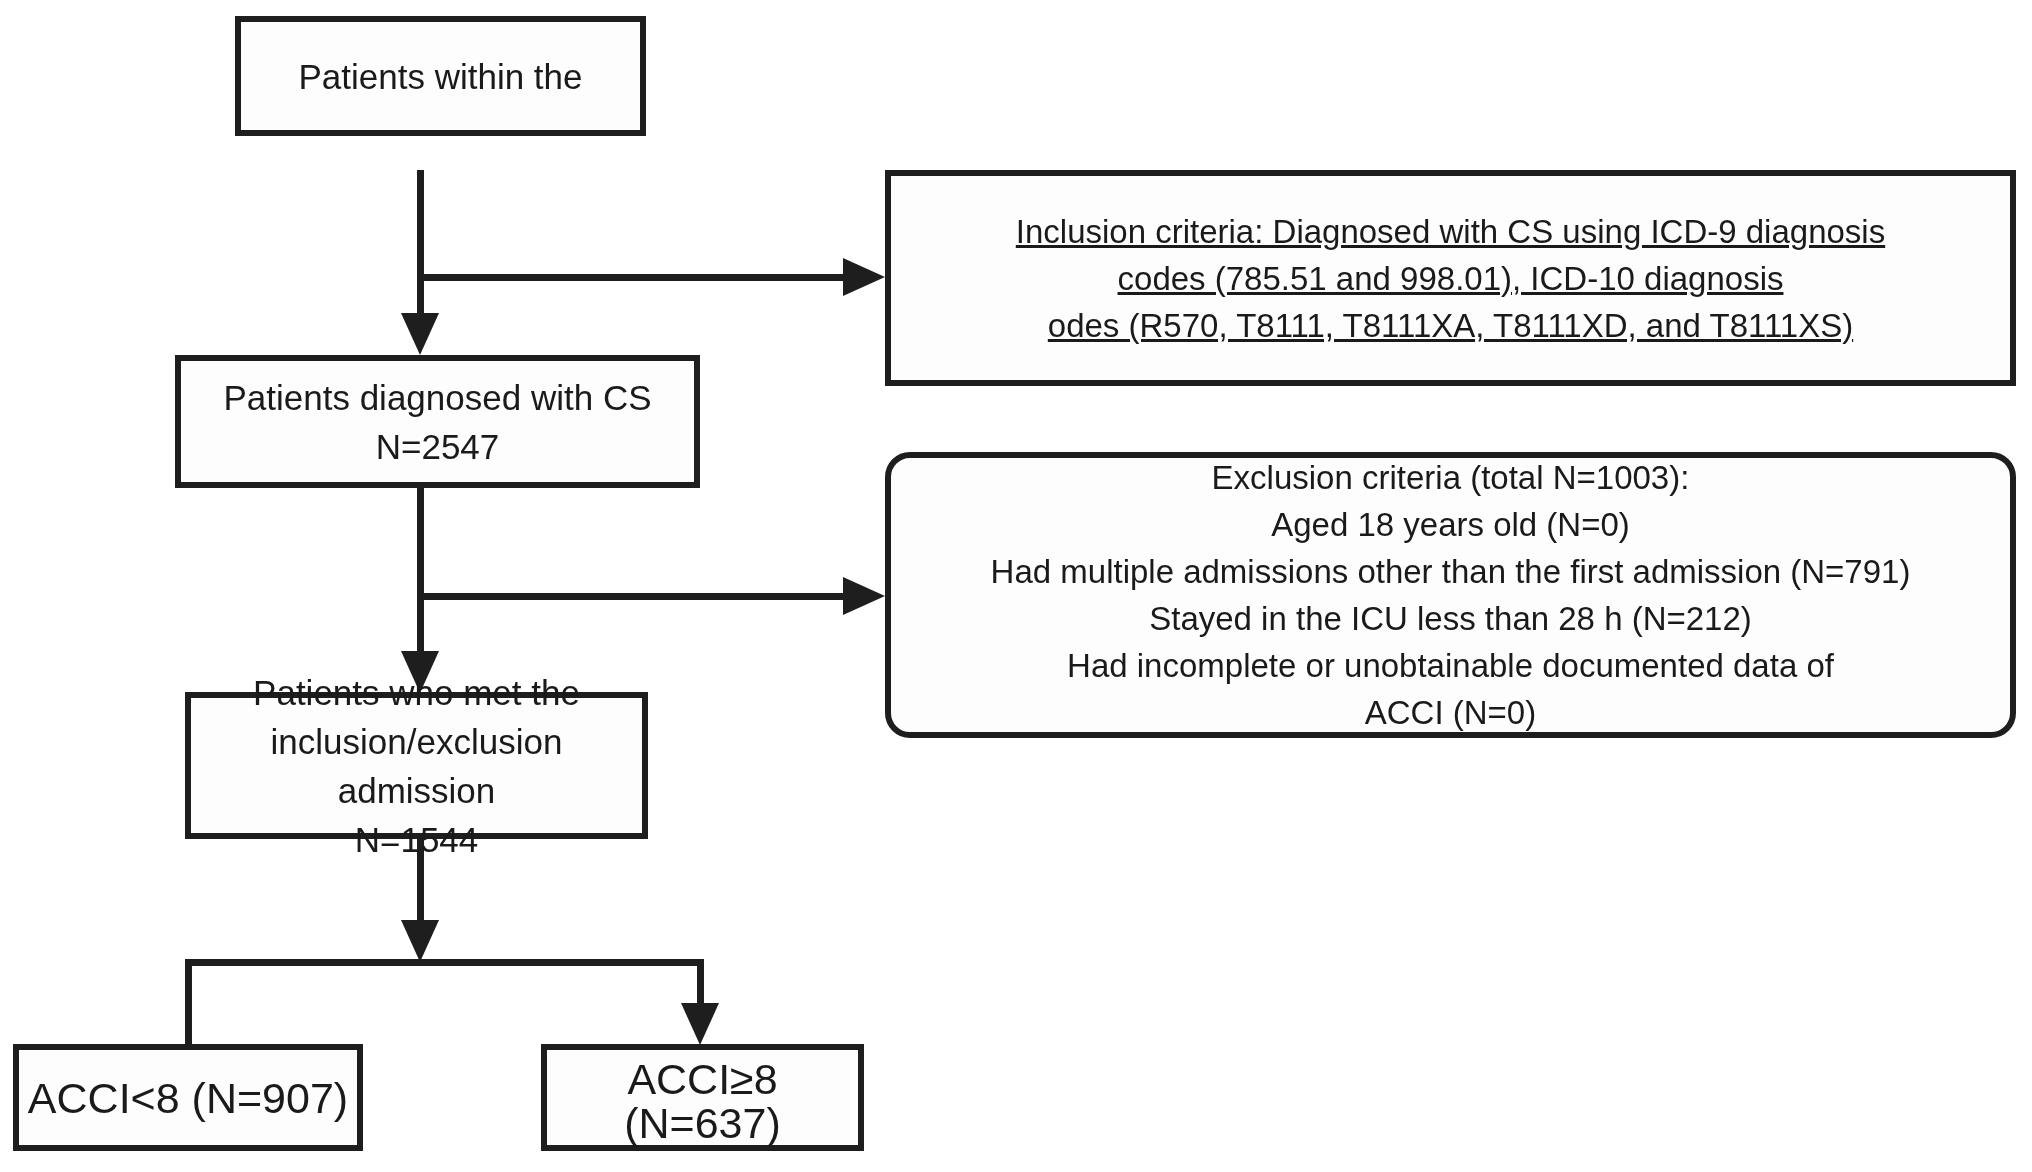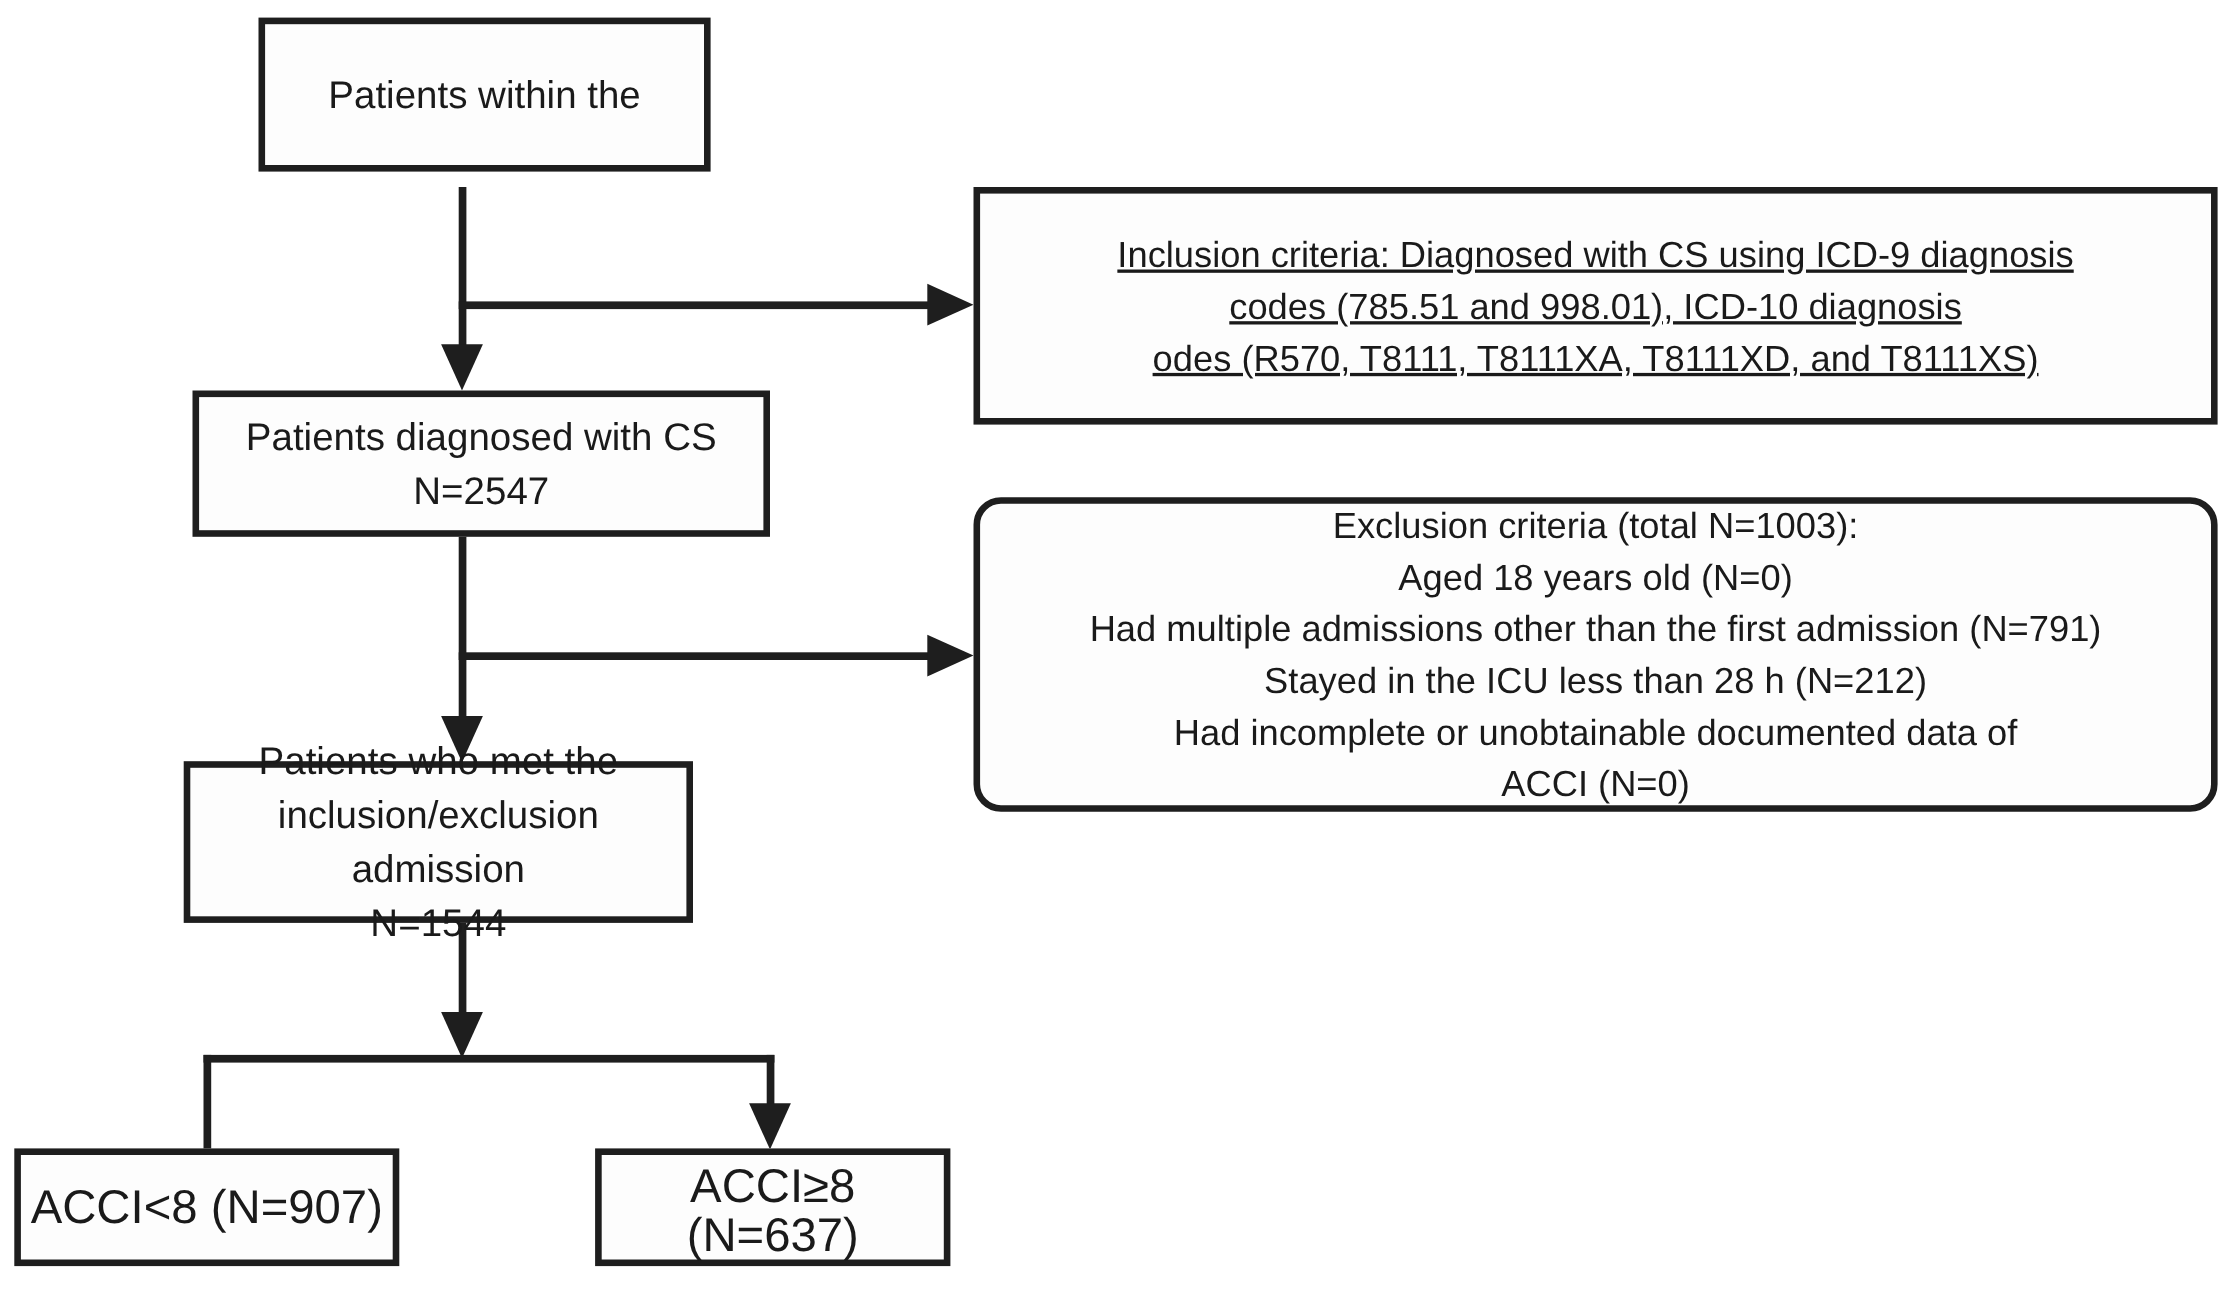--- a/index.html
+++ b/index.html
@@ -76,21 +76,21 @@
   <div class="seg" style="left:417px;top:837px;width:7px;height:88px;"></div>
   <div class="arrow-down" style="left:401px;top:920px;"></div>
 
   <div class="seg" style="left:185px;top:959px;width:519px;height:7px;"></div>
 
   <div class="seg" style="left:185px;top:959px;width:7px;height:88px;"></div>
 
   <div class="seg" style="left:697px;top:959px;width:7px;height:48px;"></div>
   <div class="arrow-down" style="left:681px;top:1003px;"></div>
 
-  <div class="box t-left" style="left:235px;top:16px;width:411px;height:140px;">
+  <div class="box t-left" style="left:235px;top:16px;width:411px;height:120px;">
     <span>Patients within the</span>
   </div>
 
   <div class="box t-right" style="left:885px;top:170px;width:1131px;height:216px;text-decoration:underline;">
     <span>Inclusion criteria: Diagnosed with CS using ICD-9 diagnosis</span>
     <span>codes (785.51 and 998.01), ICD-10 diagnosis</span>
     <span>odes (R570, T8111, T8111XA, T8111XD, and T8111XS)</span>
   </div>
 
   <div class="box t-left" style="left:175px;top:355px;width:525px;height:133px;">
@@ -100,21 +100,21 @@
 
   <div class="box t-right" style="left:885px;top:452px;width:1131px;height:286px;border-radius:25px;">
     <span>Exclusion criteria (total N=1003):</span>
     <span>Aged 18 years old (N=0)</span>
     <span>Had multiple admissions other than the first admission (N=791)</span>
     <span>Stayed in the ICU less than 28 h (N=212)</span>
     <span>Had incomplete or unobtainable documented data of</span>
     <span>ACCI (N=0)</span>
   </div>
 
-  <div class="box t-left" style="left:167px;top:692px;width:463px;height:147px;">
+  <div class="box t-left" style="left:185px;top:692px;width:463px;height:147px;">
     <span>Patients who met the</span>
     <span>inclusion/exclusion admission</span>
     <span>N=1544</span>
   </div>
 
   <div class="box t-bottom" style="left:13px;top:1044px;width:350px;height:107px;">
     <span>ACCI&lt;8 (N=907)</span>
   </div>
 
   <div class="box t-bottom" style="left:541px;top:1044px;width:323px;height:107px;justify-content:flex-end;">

